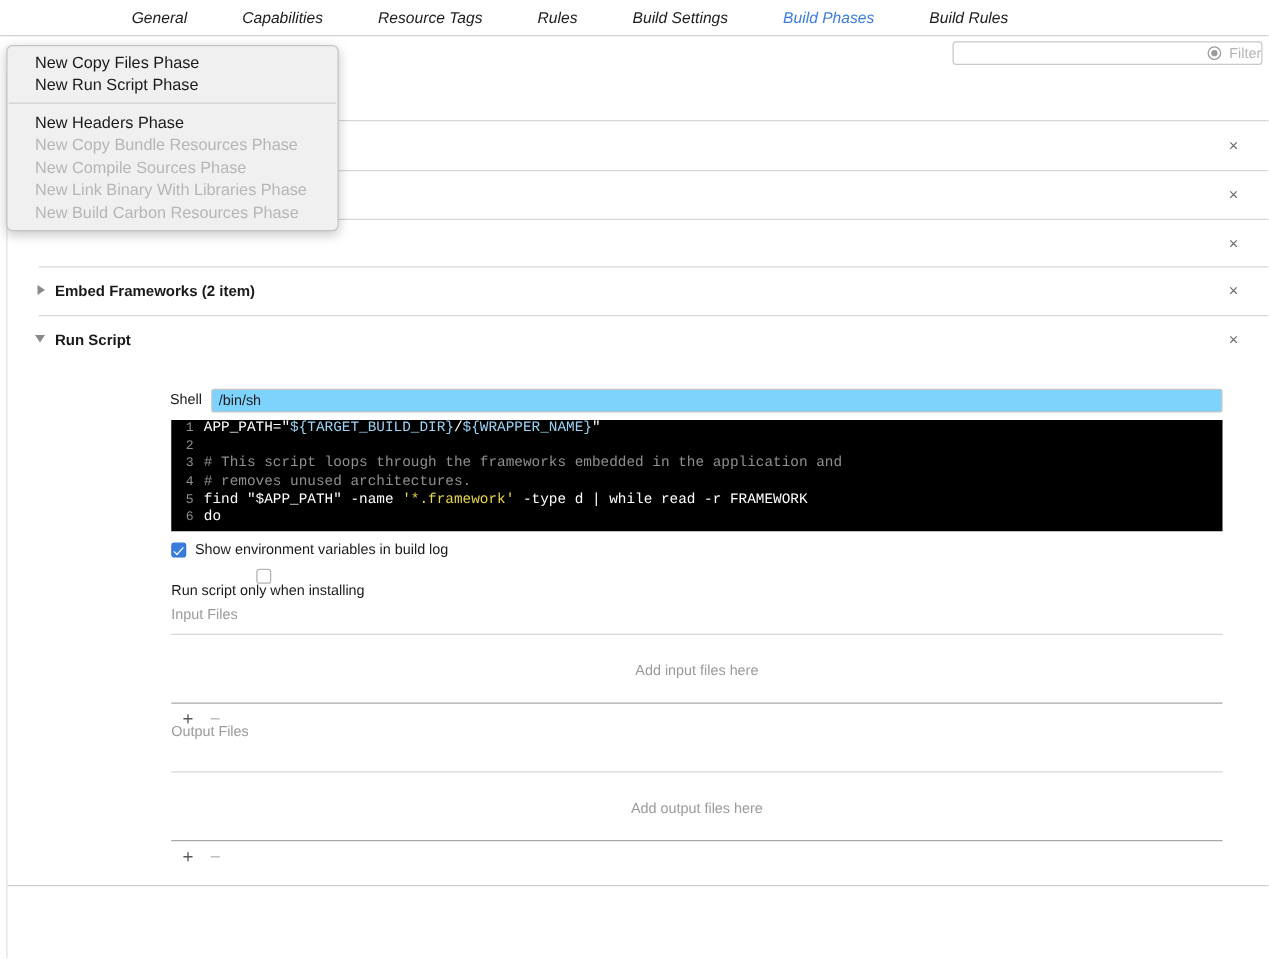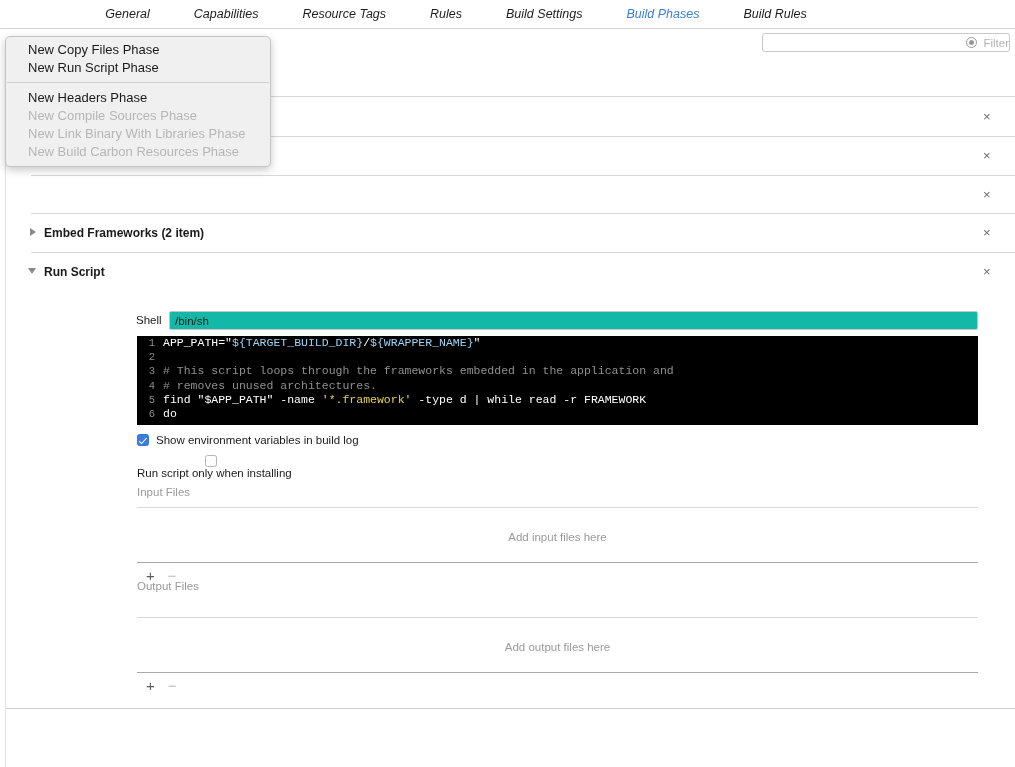--- a/index.html
+++ b/index.html
@@ -161,21 +161,21 @@
     left: 136px; top: 314px;
     font-size: 11.5px;
     color: #1a1a1a;
   }
   .shell-input {
     position: absolute;
     left: 169px; top: 311px;
     width: 809px; height: 19px;
     border: 1px solid #c6c6c6;
     border-radius: 2px;
-    background: #14b8a6;
+    background: #7dd3fc;
     font-size: 11.5px;
     color: #1a1a1a;
     padding: 0 0 0 5px;
     box-sizing: border-box;
     line-height: 17px;
     font-family: "Liberation Sans", sans-serif;
   }
 
   .code-editor {
     position: absolute;
@@ -417,16 +417,17 @@
   <span class="pm-btn dim">−</span>
 </div>
 
 <div class="bottom-rule"></div>
 
 <div class="menu">
   <div class="menu-item">New Copy Files Phase</div>
   <div class="menu-item">New Run Script Phase</div>
   <div class="menu-sep"></div>
   <div class="menu-item">New Headers Phase</div>
+  <div class="menu-item disabled">New Copy Bundle Resources Phase</div>
   <div class="menu-item disabled">New Compile Sources Phase</div>
   <div class="menu-item disabled">New Link Binary With Libraries Phase</div>
   <div class="menu-item disabled">New Build Carbon Resources Phase</div>
 </div>
 
 </body></html>

